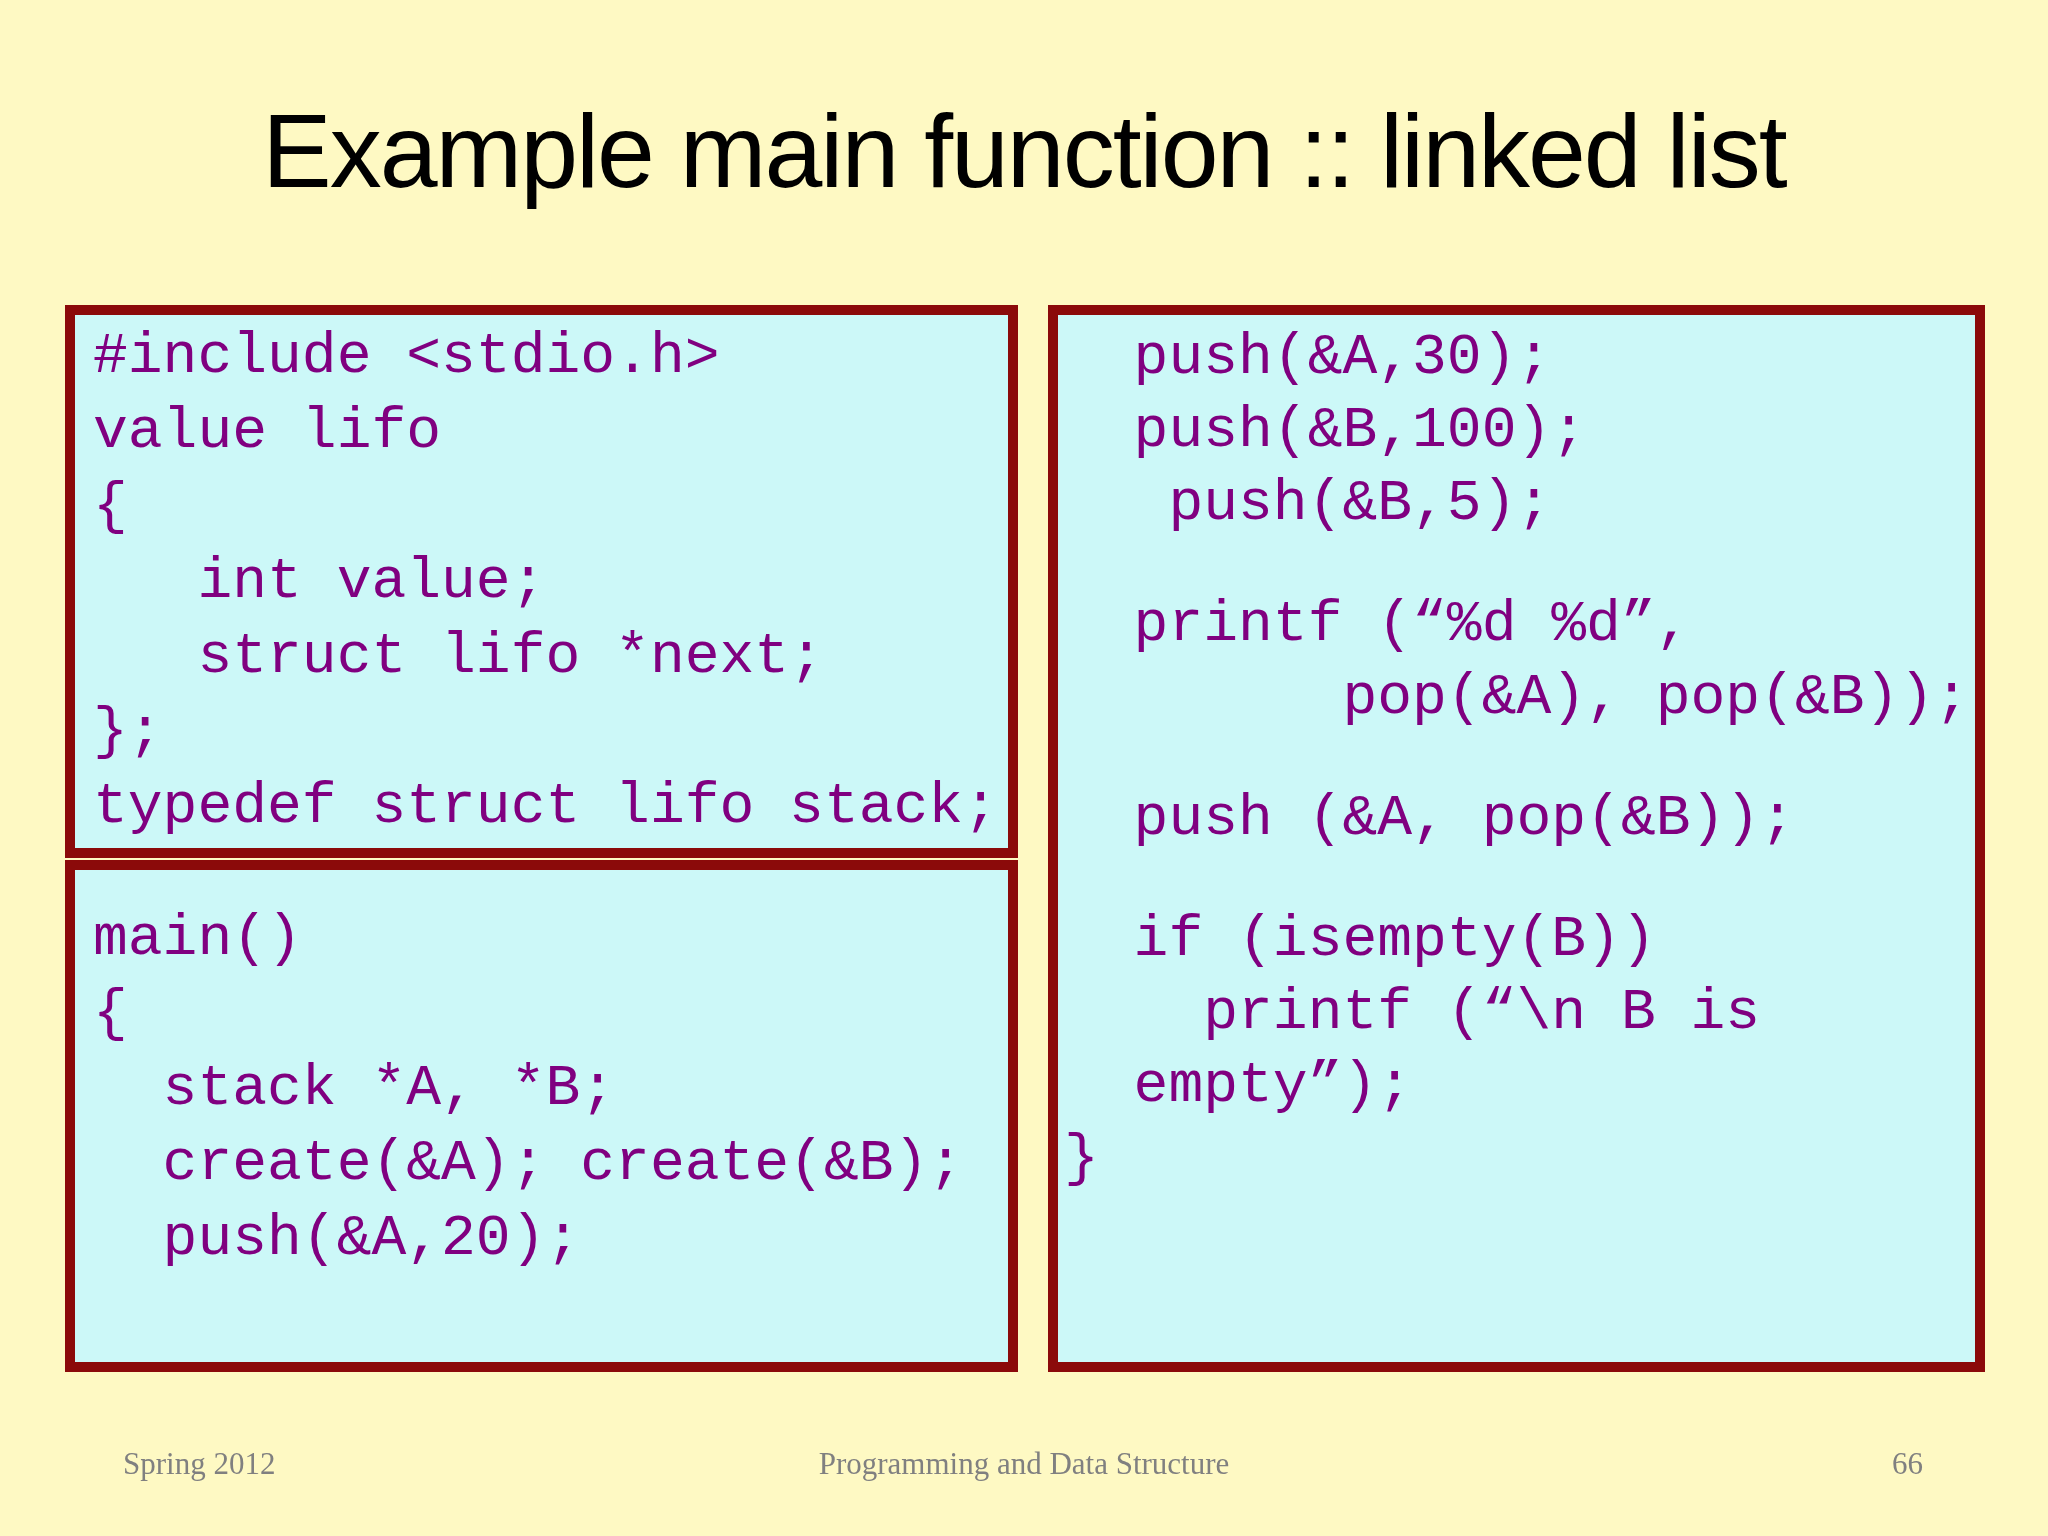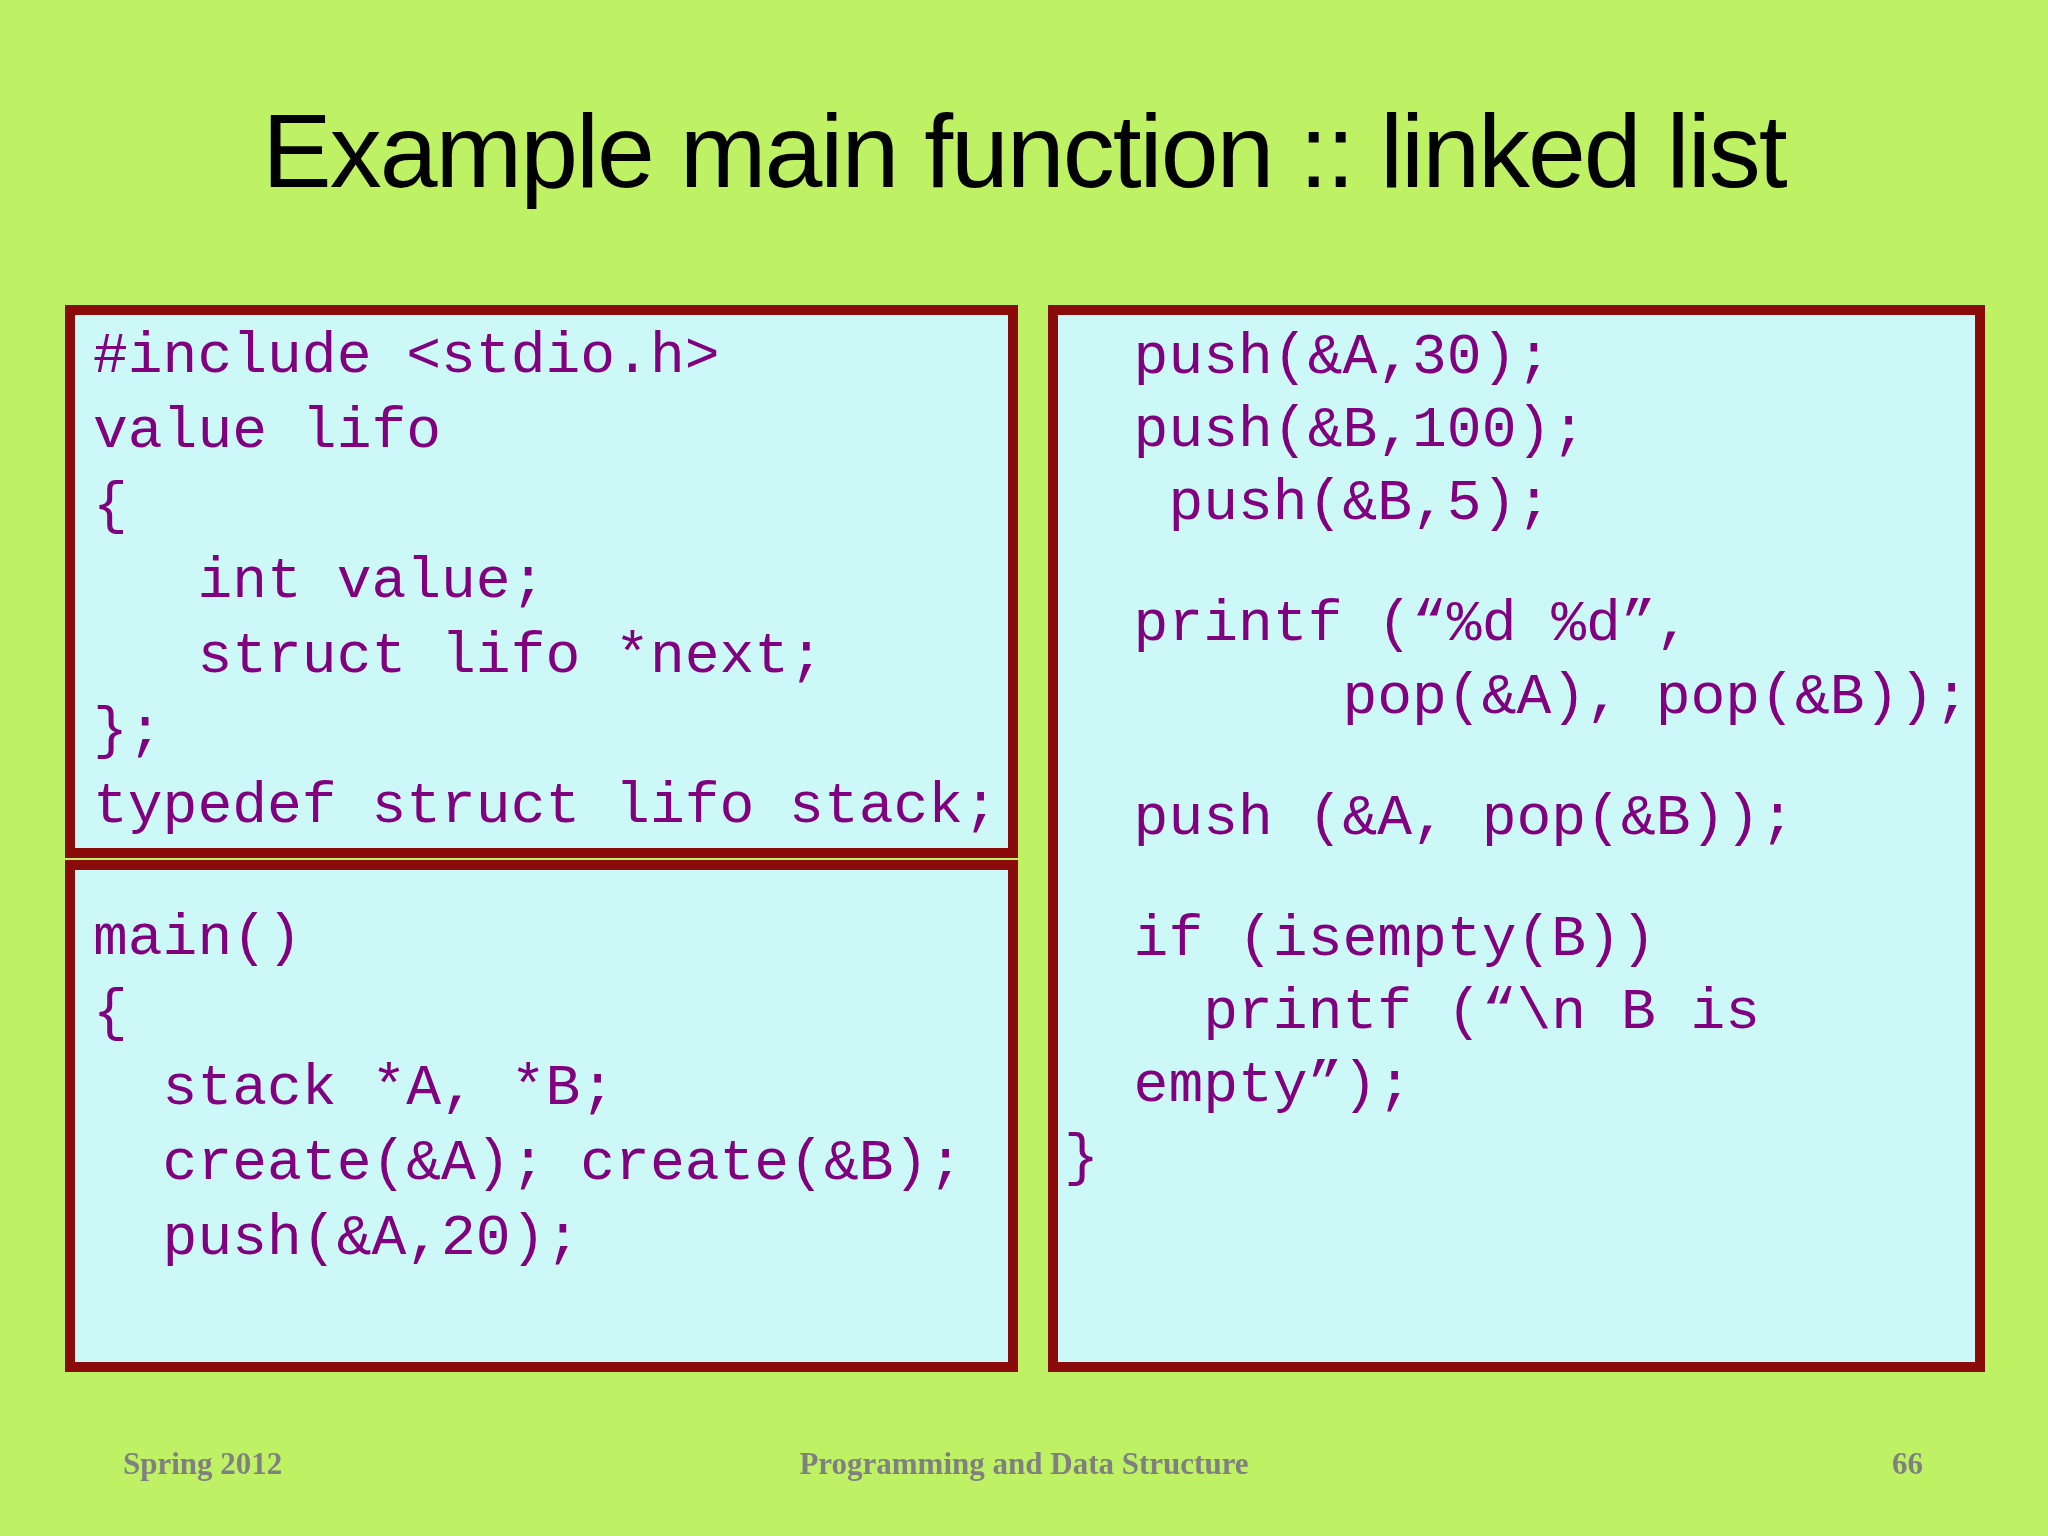--- a/index.html
+++ b/index.html
@@ -4,21 +4,21 @@
 <style>
   html, body {
     margin: 0;
     padding: 0;
     background: #ffffff;
   }
   .slide {
     position: relative;
     width: 2048px;
     height: 1536px;
-    background: #bef264;
+    background: #fef9c3;
     overflow: hidden;
     font-family: "Liberation Sans", sans-serif;
   }
   .slide-title {
     position: absolute;
     top: 86px;
     left: 0;
     width: 2048px;
     text-align: center;
     font-size: 104px;
@@ -70,21 +70,21 @@
   #box-main-part2 .code-line.blank {
     height: 48px;
   }
   .footer {
     position: absolute;
     top: 1446px;
     left: 0;
     width: 2048px;
     height: 44px;
     font-family: "Liberation Serif", serif;
-    font-weight: bold;
+    font-weight: normal;
     font-size: 31px;
     color: #808080;
   }
   .footer-left {
     position: absolute;
     left: 123px;
     top: 0;
   }
   .footer-center {
     position: absolute;

